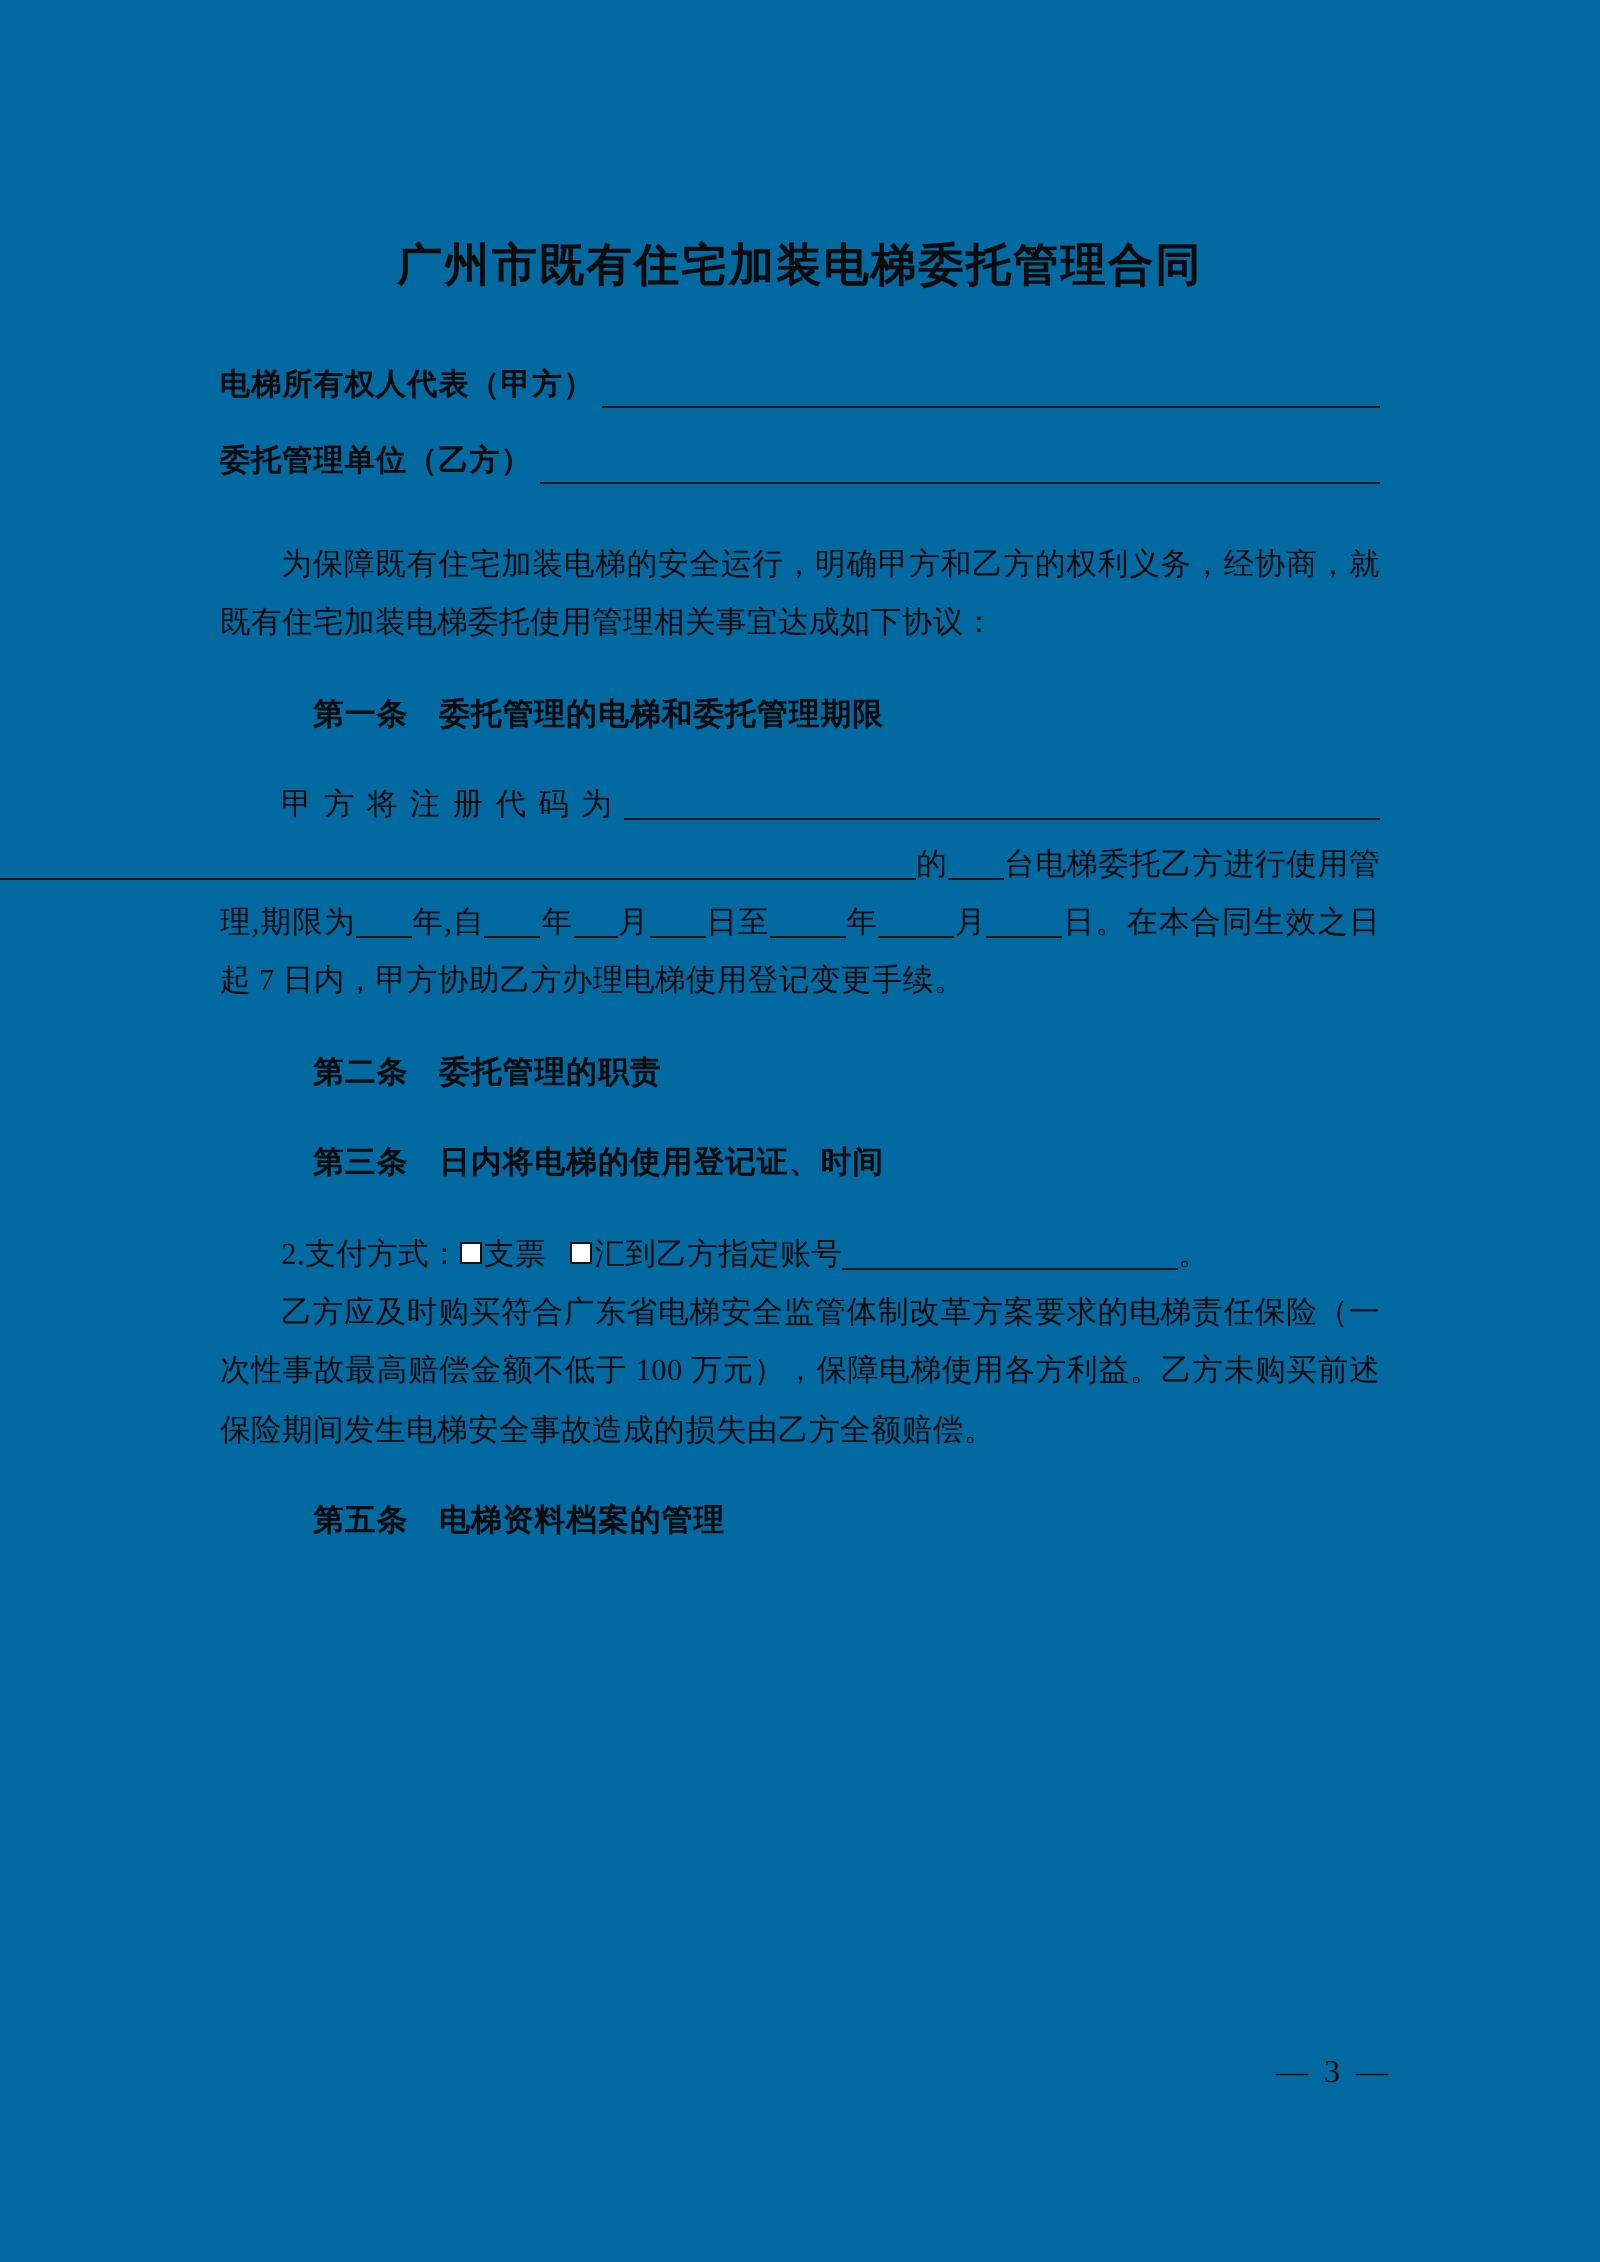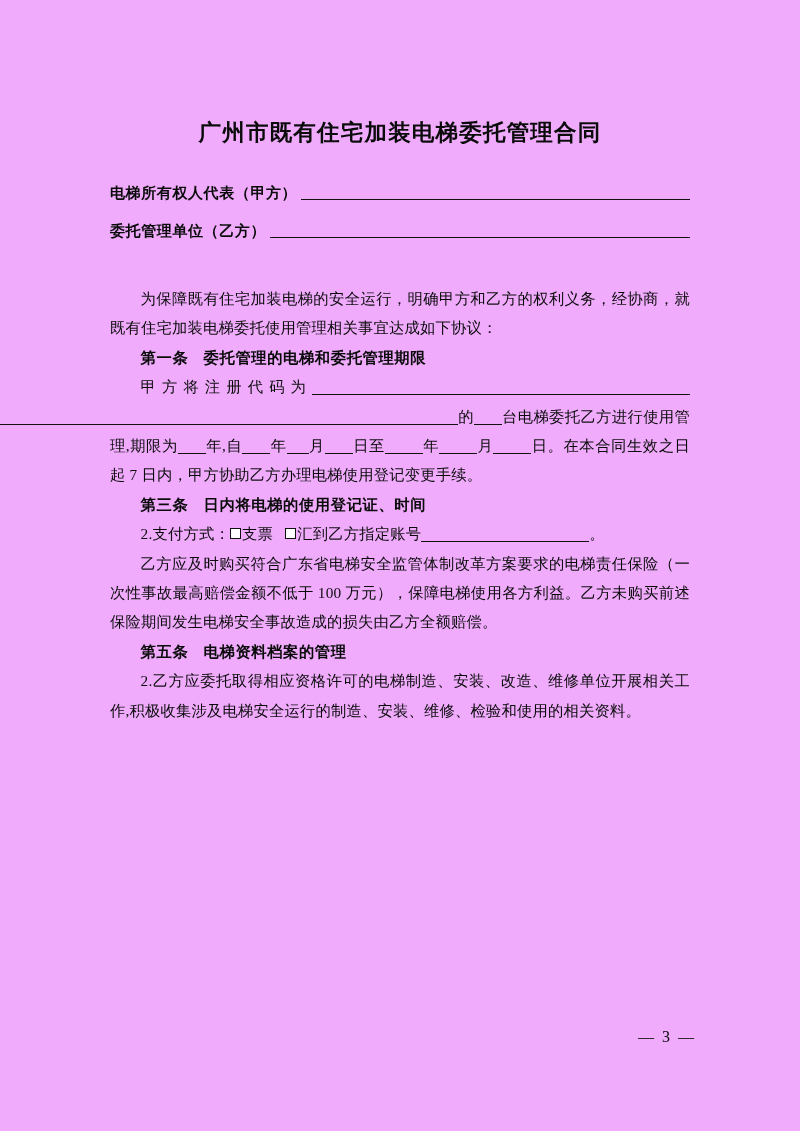--- a/index.html
+++ b/index.html
@@ -17,21 +17,21 @@
     overflow: hidden;
   }
 
   .page {
     position: absolute;
     left: 0; top: 0;
     width: 800px;
     height: 1131px;
     box-sizing: border-box;
     padding: 0;
-    background: #f0abfc;
+    background: #0369a1;
   }
 
   
   .doc-title {
     position: absolute;
     left: 0;
     top: 118px;
     width: 800px;
     text-align: center;
     font-size: 22.5px;
@@ -43,21 +43,21 @@
 
   
   .party-block {
     position: absolute;
     left: 110px;
     top: 178px;
     width: 580px;
   }
   .party-row {
     display: flex;
-    align-items: flex-start;
+    align-items: center;
     font-size: 15px;
     font-weight: bold;
     line-height: 30px;
     letter-spacing: 0.6px;
     margin-bottom: 8px;
   }
   .party-label {
     white-space: nowrap;
     flex: 0 0 auto;
   }
@@ -65,37 +65,37 @@
     flex: 1 1 auto;
     border-bottom: 1.2px solid #111;
     height: 21px;
     margin-left: 4px;
   }
 
   
   .body-text {
     position: absolute;
     left: 110px;
-    top: 284px;
+    top: 268px;
     width: 580px;
     font-size: 15.3px;
     line-height: 29.4px;
     text-align: justify;
     text-justify: inter-ideograph;
     letter-spacing: 0.2px;
   }
   .p {
     margin: 0;
     text-indent: 2em;
     text-align: justify;
     text-justify: inter-ideograph;
   }
 
   .heading {
-    margin: 0;
+    margin: 16px;
     text-indent: 2em;
     font-weight: bold;
     letter-spacing: 0.6px;
   }
   .heading .gap { display: inline-block; width: 1em; }
 
   
   .blank {
     display: inline-block;
     border-bottom: 1.1px solid #111;
@@ -156,26 +156,26 @@
     </div>
   </div>
 
   <div class="body-text">
 
     <p class="p">为保障既有住宅加装电梯的安全运行，明确甲方和乙方的权利义务，经协商，就既有住宅加装电梯委托使用管理相关事宜达成如下协议：</p>
 
     <p class="heading"><span>第一条</span><span class="gap"></span><span>委托管理的电梯和委托管理期限</span></p>
     <p class="p"><span>甲方将注册代码为</span><span class="blank-run" style="width:378px;"></span><span class="blank-run" style="width:458px;margin-left:-110px;"></span><span>的</span><span class="blank b-s"></span><span>台电梯委托乙方进行使用管理,期限为</span><span class="blank b-s"></span><span>年,自</span><span class="blank b-s"></span><span>年</span><span class="blank b-xs"></span><span>月</span><span class="blank b-s"></span><span>日至</span><span class="blank b-m"></span><span>年</span><span class="blank b-m"></span><span>月</span><span class="blank b-m"></span><span>日。在本合同生效之日起 7 日内，甲方协助乙方办理电梯使用登记变更手续。</span></p>
 
+    <p class="heading"><span>第二条</span><span class="gap"></span><span>委托管理的职责</span></p>
 
     <p class="heading"><span>第三条</span><span class="gap"></span><span>日内将电梯的使用登记证、时间</span></p>
     <p class="p"><span>2.支付方式：</span><span class="chk"></span><span>支票</span><span class="sp"></span><span class="chk"></span><span>汇到乙方指定账号</span><span class="blank b-acct"></span><span>。</span></p>
 
     <p class="p">乙方应及时购买符合广东省电梯安全监管体制改革方案要求的电梯责任保险（一次性事故最高赔偿金额不低于 100 万元），保障电梯使用各方利益。乙方未购买前述保险期间发生电梯安全事故造成的损失由乙方全额赔偿。</p>
 
     <p class="heading"><span>第五条</span><span class="gap"></span><span>电梯资料档案的管理</span></p>
-    <p class="p">2.乙方应委托取得相应资格许可的电梯制造、安装、改造、维修单位开展相关工作,积极收集涉及电梯安全运行的制造、安装、维修、检验和使用的相关资料。</p>
 
   </div>
 
   <div class="page-footer">— 3 —</div>
 
 </div>
 
 </body></html>

